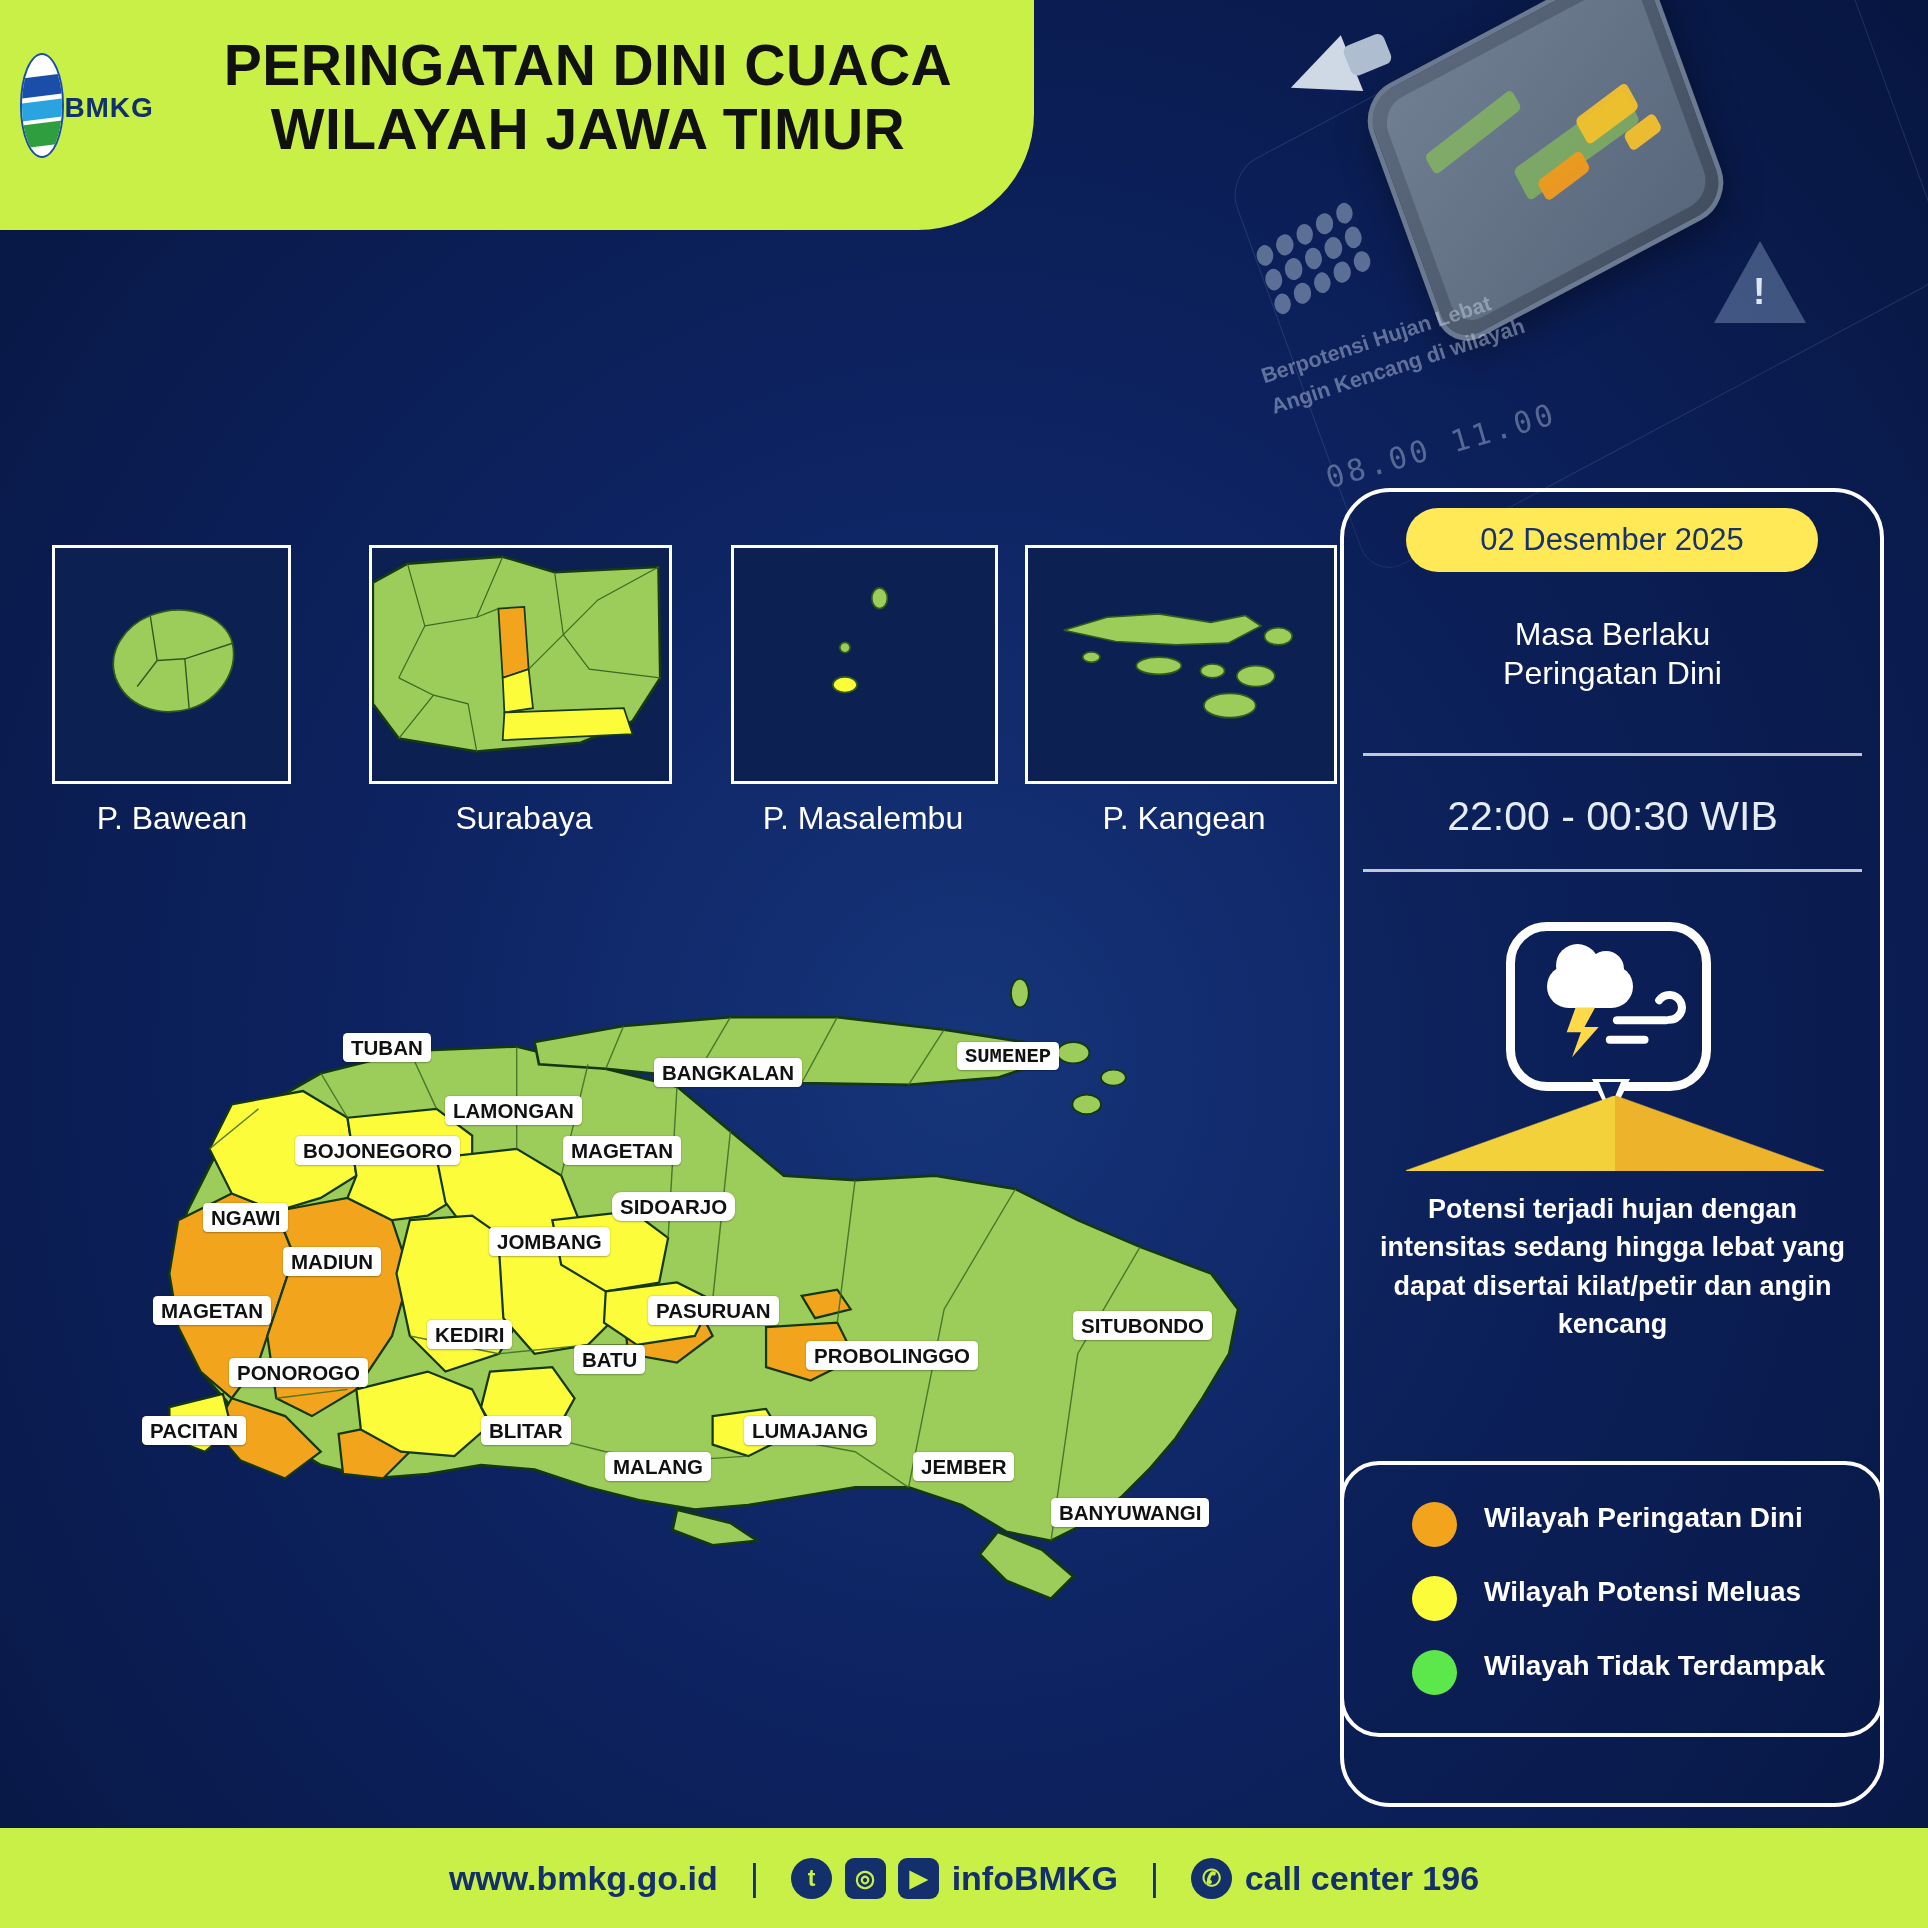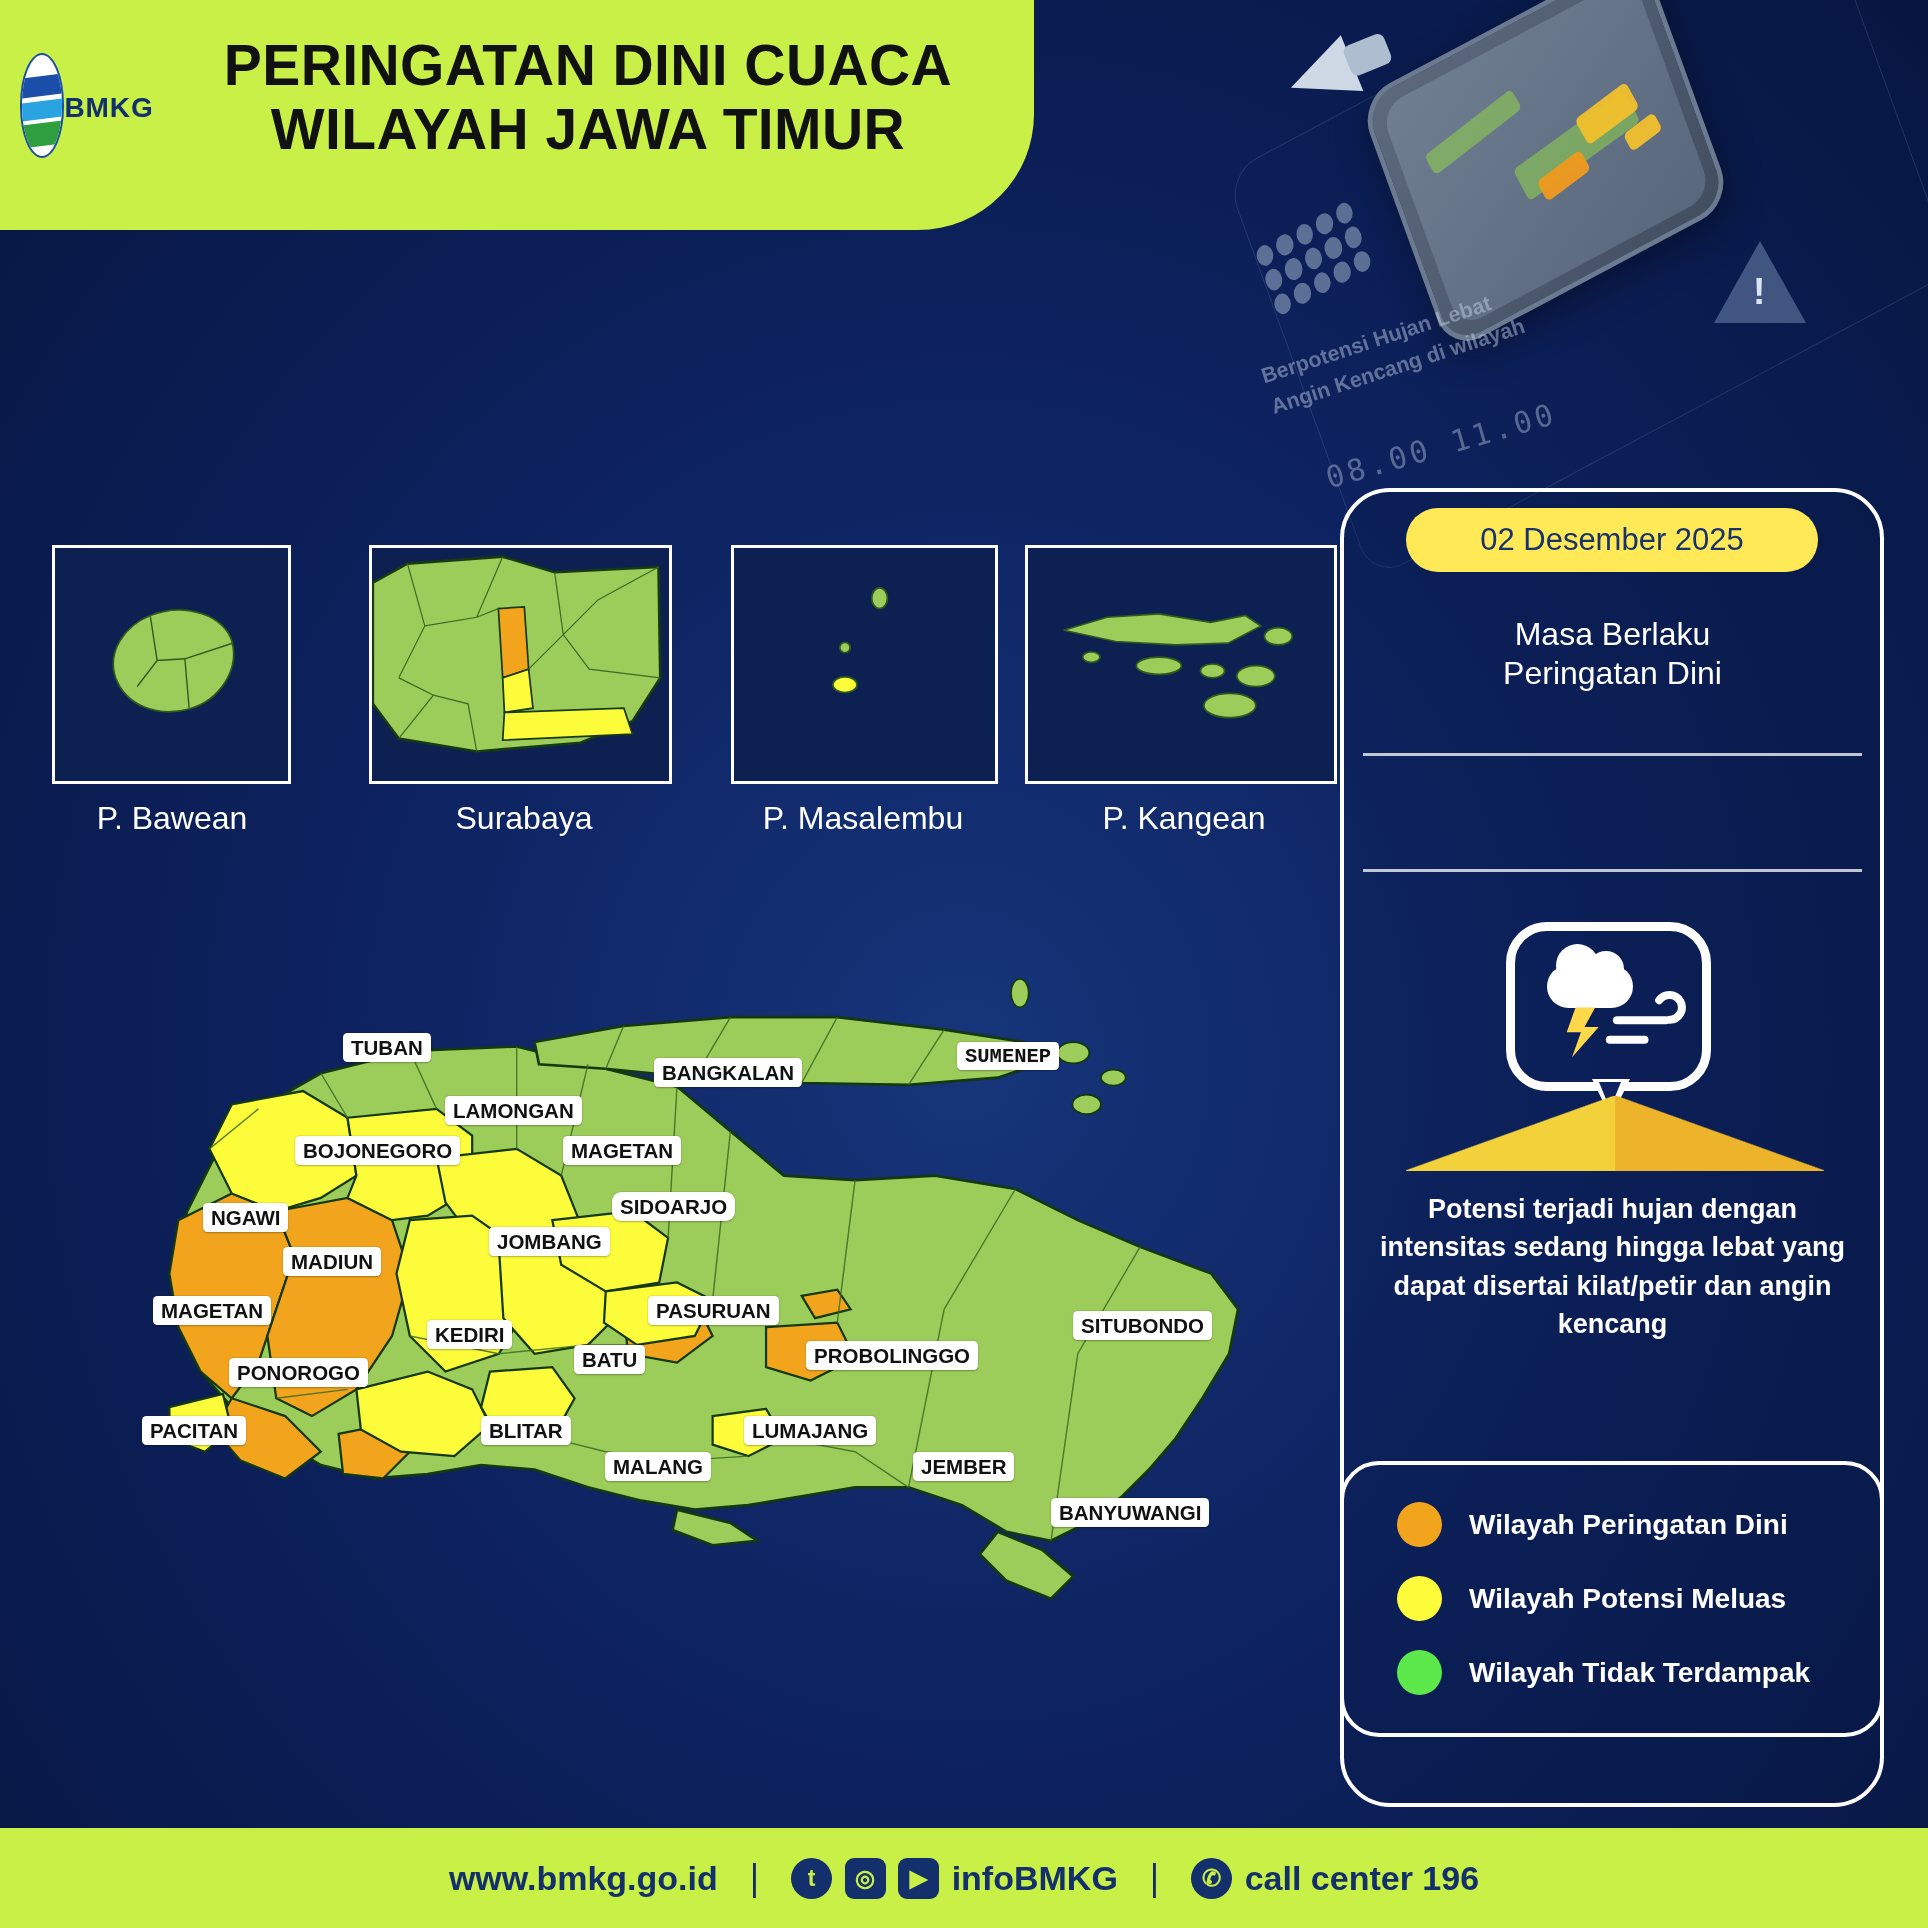--- a/index.html
+++ b/index.html
@@ -217,21 +217,21 @@
     font-weight: bold;
   }
 
   
   .legend {
     position: absolute; left: 1340px; top: 1461px;
     width: 544px; height: 276px;
     border: 4.5px solid #ffffff; border-radius: 39px;
   }
   .legend-row {
-    position: absolute; left: 53px; display: flex; align-items: center; gap: 27px;
+    position: absolute; left: 68px; display: flex; gap: 27px;
   }
   .legend-dot { width: 45px; height: 45px; border-radius: 50%; flex: 0 0 auto; }
   .legend-label { color: #fff; font-size: 28px; font-weight: bold; white-space: nowrap; }
 
   
   .footer {
     position: absolute; left: 0; bottom: 0; width: 1928px; height: 100px;
     background: #c8f046;
     display: flex; align-items: center; justify-content: center; gap: 32px;
     color: #13306c; font-size: 34px; font-weight: bold;
@@ -446,20 +446,21 @@
     </div>
   </div>
 
   <div class="panel"></div>
   <div class="date-pill">02 Desember 2025</div>
   <div class="panel-sub">
     <div>Masa Berlaku</div>
     <div>Peringatan Dini</div>
   </div>
   <div class="panel-div" style="top:753px;"></div>
+  <div class="panel-time">22:00 - 00:30 WIB</div>
   <div class="panel-div" style="top:869px;"></div>
 
   <div class="icon-card">
     <div class="icon-shape"></div>
     <div class="cloud"></div>
     <svg class="" width="205" height="169" style="position:absolute;left:0;top:0;" viewBox="0 0 230 190">
       <polygon points="78,96 100,96 88,118 104,118 74,152 84,124 68,124" fill="#ffd94a"></polygon>
       <rect x="120" y="106" width="64" height="9" rx="4.5" fill="#fff"></rect>
       <rect x="112" y="128" width="48" height="9" rx="4.5" fill="#fff"></rect>
       <path d="M184 110 a14 14 0 1 0 -12 -22" fill="none" stroke="#fff" stroke-width="9" stroke-linecap="round"></path>

